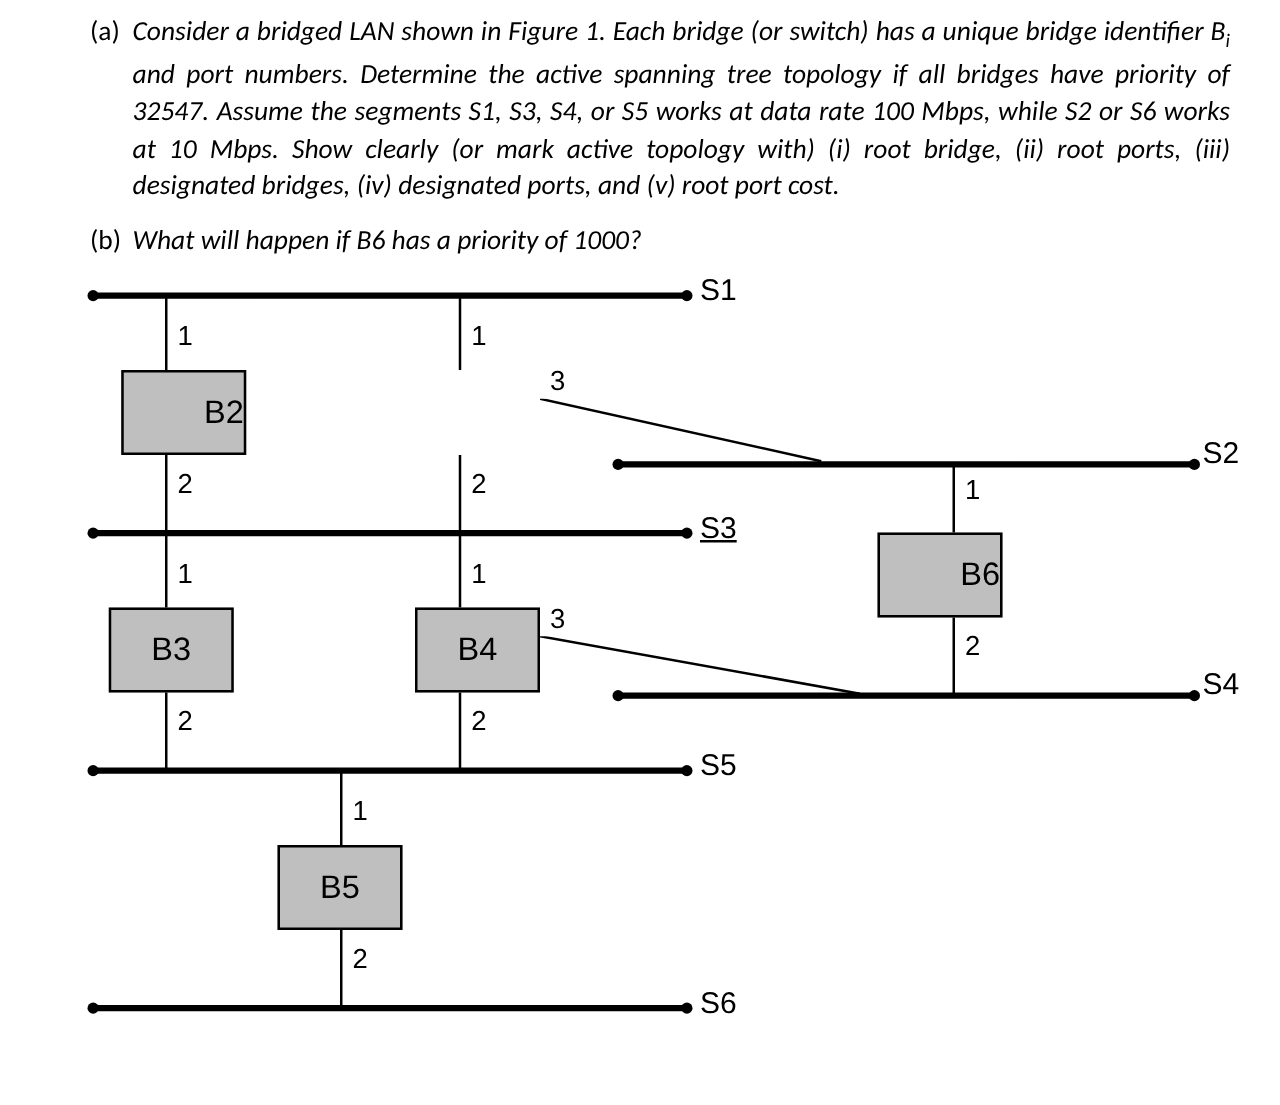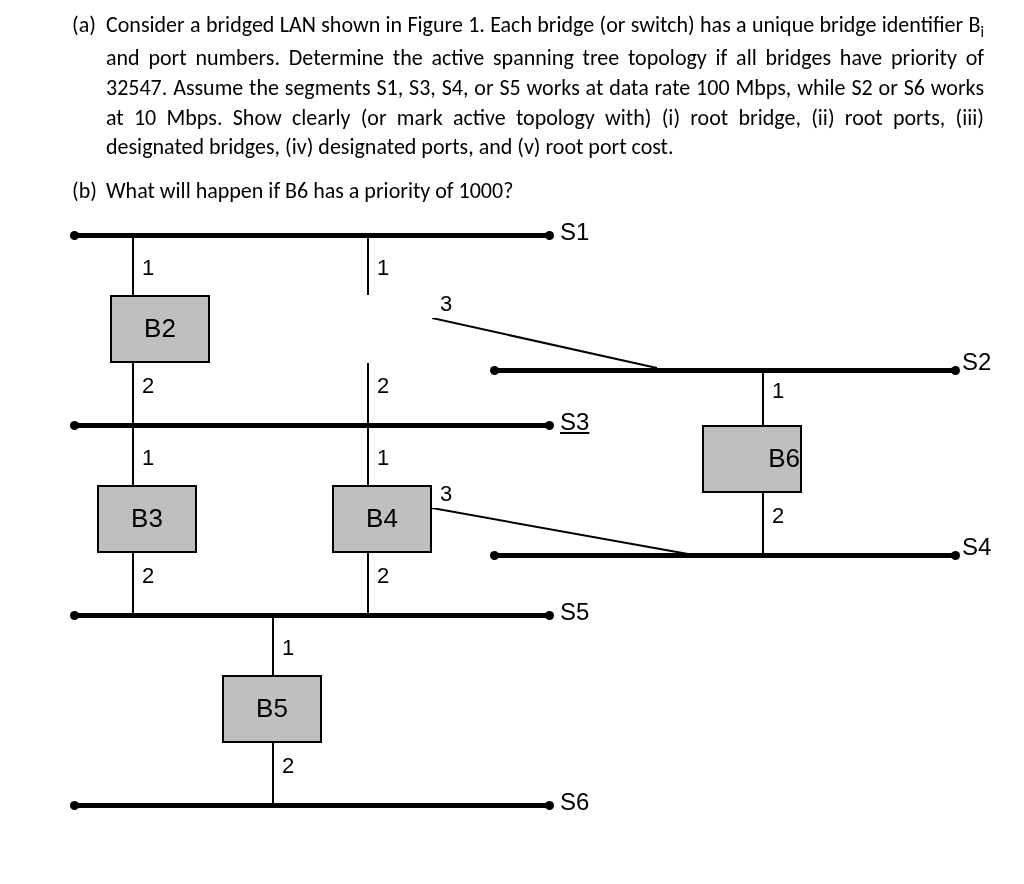--- a/index.html
+++ b/index.html
@@ -22,20 +22,21 @@
     line-height: 1.35;
     margin-bottom: 14px;
   }
   .part-label {
     width: 34px;
     flex-shrink: 0;
   }
   .part-text {
     flex: 1;
     text-align: justify;
+    font-style: italic;
   }
   sub { font-size: 0.7em; }
   .figure {
     position: relative;
     margin-top: 17px;
   }
   .segment {
     position: absolute;
     height: 5px;
     background: #000;
@@ -113,39 +114,39 @@
 
     <div class="segment" style="left:420px; top:330px; width:466px;"></div>
     <div class="seg-label" style="left:890px; top:310px;">S4</div>
 
     <div class="segment" style="left:0px; top:390px; width:480px;"></div>
     <div class="seg-label" style="left:488px; top:375px;">S5</div>
 
     <div class="segment" style="left:0px; top:580px; width:480px;"></div>
     <div class="seg-label" style="left:488px; top:565px;">S6</div>
 
-    <div class="bridge" style="left:38px; top:72px;">
+    <div class="bridge" style="left:25px; top:72px;justify-content:flex-end;">
         <span>B2</span>
       </div>
     <div class="port-line" style="left:60px; top:12px; width:2px; height:60px;"></div>
     <div class="port-num" style="left:70px; top:32px;">1</div>
     <div class="port-line" style="left:60px; top:140px; width:2px; height:62px;"></div>
     <div class="port-num" style="left:70px; top:150px;">2</div>
 
     <div class="port-line" style="left:295px; top:12px; width:2px; height:60px;"></div>
     <div class="port-num" style="left:305px; top:32px;">1</div>
     <div class="port-line" style="left:295px; top:140px; width:2px; height:62px;"></div>
     <div class="port-num" style="left:305px; top:150px;">2</div>
 
     <svg style="position:absolute; left:360px; top:95px; width:230px; height:55px;">
       <line x1="0" y1="0" x2="225" y2="50" stroke="#000" stroke-width="2"></line>
     </svg>
     <div class="port-num" style="left:368px; top:68px;">3</div>
 
-    <div class="bridge" style="left:25px; top:262px;">
+    <div class="bridge" style="left:15px; top:262px;">
         <span>B3</span>
       </div>
     <div class="port-line" style="left:60px; top:202px; width:2px; height:60px;"></div>
     <div class="port-num" style="left:70px; top:222px;">1</div>
     <div class="port-line" style="left:60px; top:330px; width:2px; height:62px;"></div>
     <div class="port-num" style="left:70px; top:340px;">2</div>
 
     <div class="bridge" style="left:260px; top:262px;">
         <span>B4</span>
       </div>

